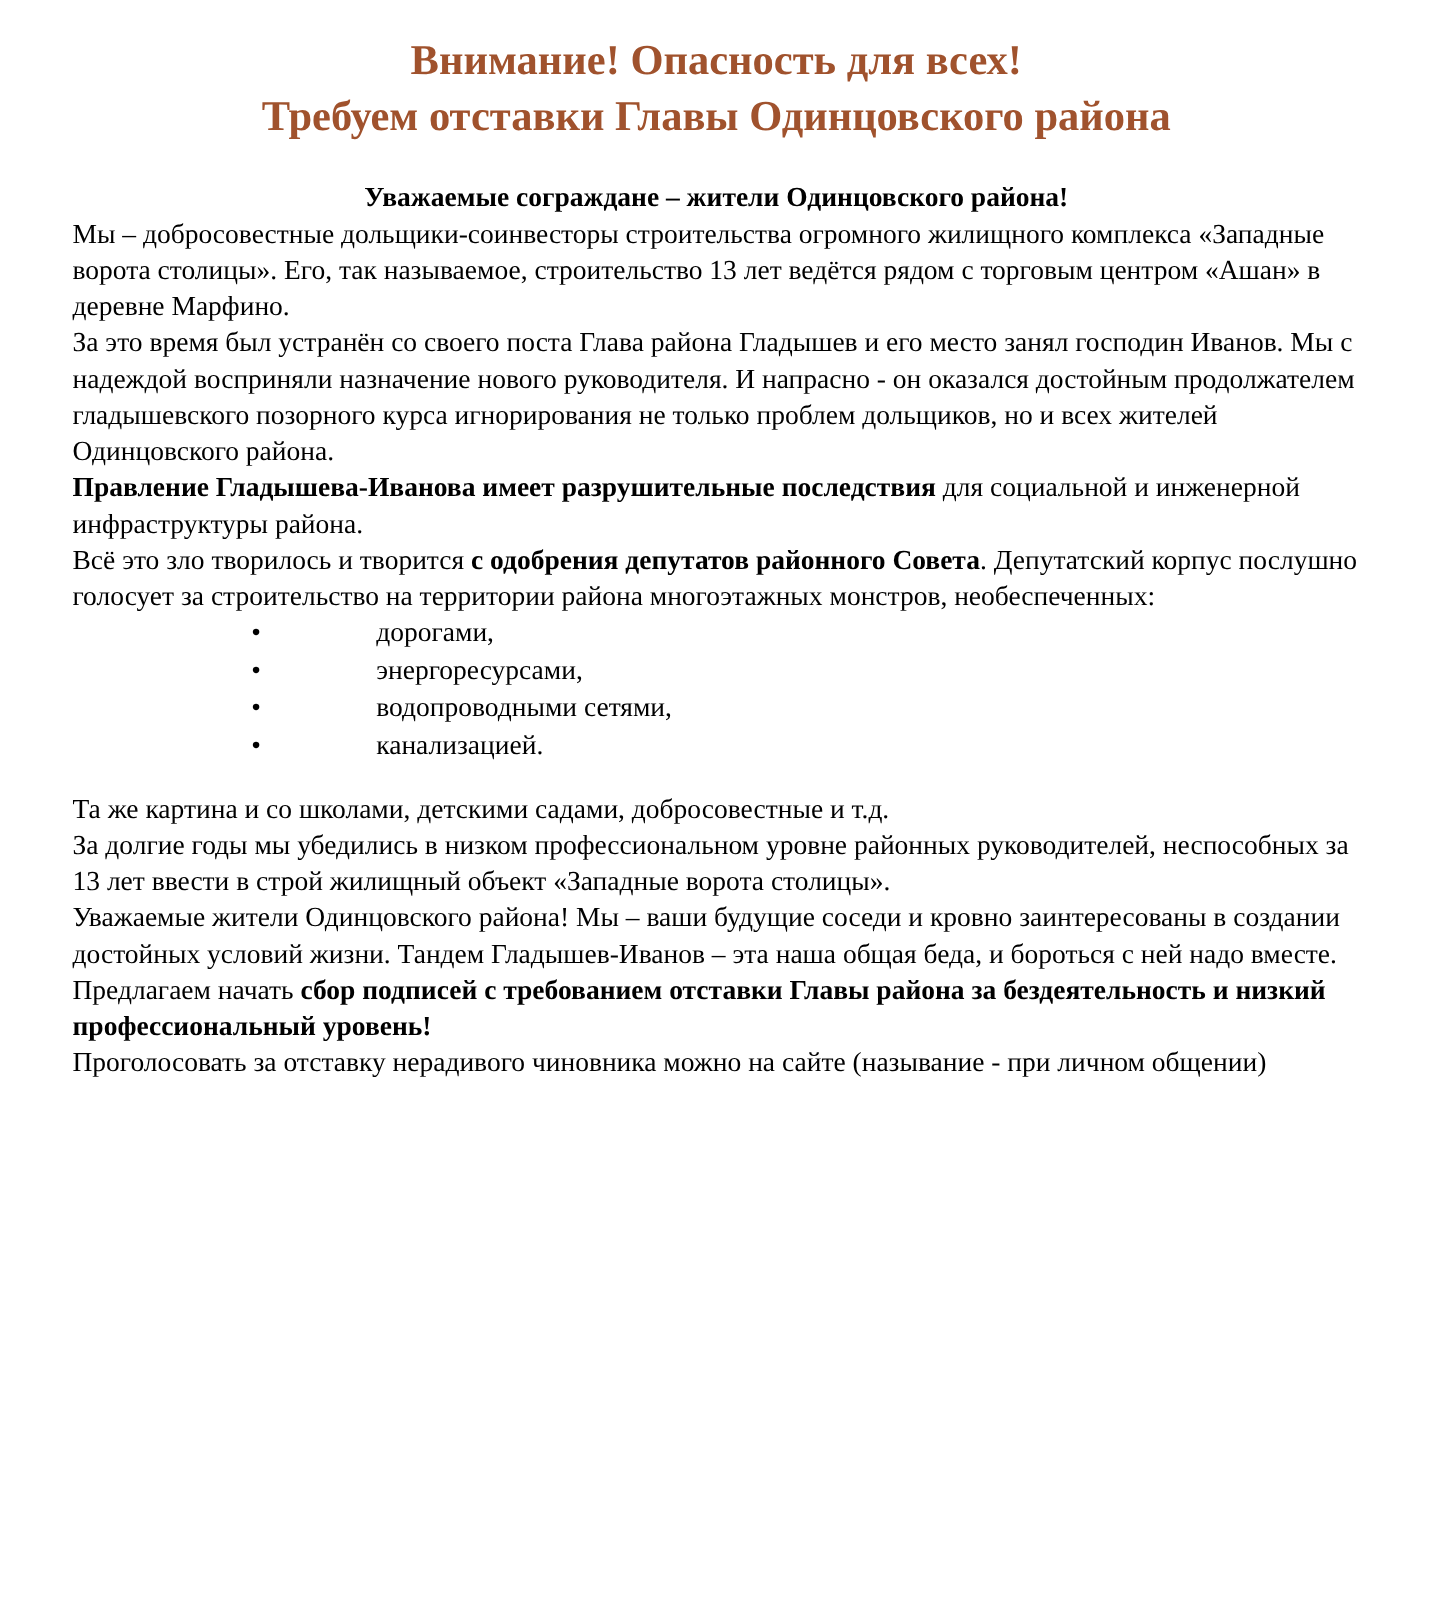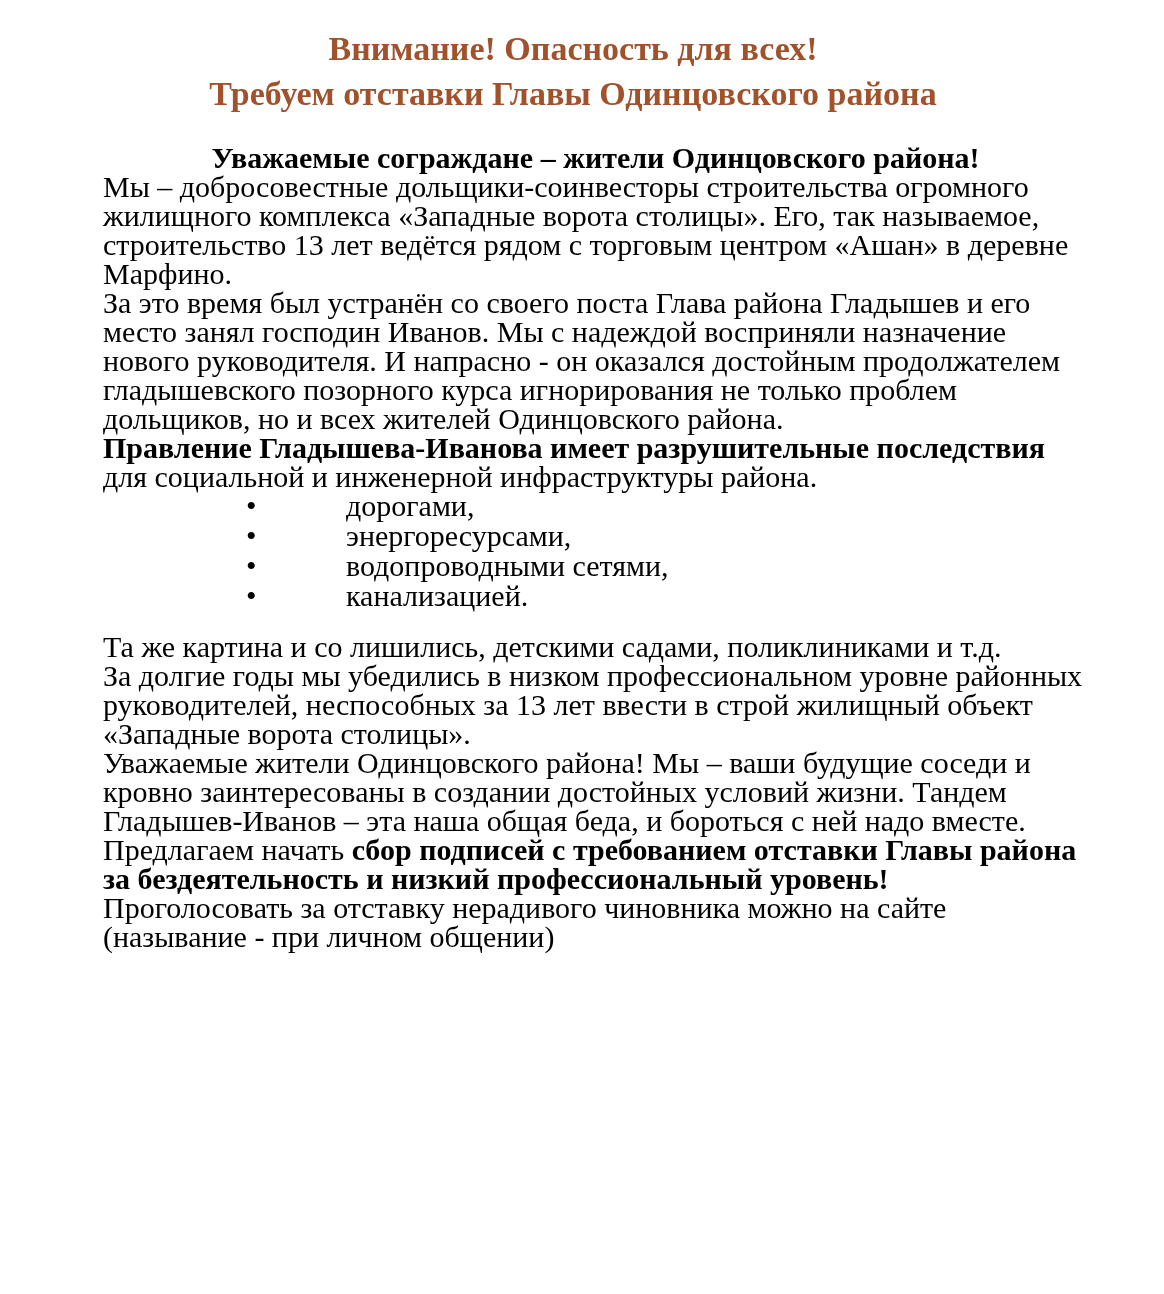--- a/index.html
+++ b/index.html
@@ -20,23 +20,22 @@
   }
   .doc-heading {
     text-align: center;
     font-weight: bold;
     font-size: 34px;
     line-height: 45px;
     margin-bottom: 27px;
   }
   .heading-line { white-space: normal; }
   .doc-body {
-    font-size: 30px;
+    font-size: 22px;
     line-height: 29px;
-    margin-left: 45px;
   }
   .para { margin: 0; }
   .center { text-align: center; }
   .bold { font-weight: bold; }
   .bullet-list { }
   .bullet-item {
     display: flex;
     margin-left: 143px;
     line-height: 30px;
   }
@@ -52,38 +51,39 @@
 <div class="page">
   <header class="doc-heading" id="doc-heading" style="color: rgb(160, 82, 45);">
       <div class="heading-line">Внимание! Опасность для всех!</div>
       <div class="heading-line">Требуем отставки Главы Одинцовского района</div>
     </header>
   <main class="doc-body" id="doc-body">
       <p class="para center"><span class="bold">Уважаемые сограждане – жители Одинцовского района!</span></p>
       <p class="para"><span>Мы – добросовестные дольщики-соинвесторы строительства огромного жилищного комплекса «Западные ворота столицы». Его, так называемое, строительство 13 лет ведётся рядом с торговым центром «Ашан» в деревне Марфино.</span></p>
       <p class="para"><span>За это время был устранён со своего поста Глава района Гладышев и его место занял господин Иванов. Мы с надеждой восприняли назначение нового руководителя. И напрасно - он оказался достойным продолжателем гладышевского позорного курса игнорирования не только проблем дольщиков, но и всех жителей Одинцовского района.</span></p>
       <p class="para"><span class="bold">Правление Гладышева-Иванова имеет разрушительные последствия</span><span> для социальной и инженерной инфраструктуры района.</span></p>
+      <p class="para"><span>Всё это зло творилось и творится </span><span class="bold">с одобрения депутатов районного Совета</span><span>. Депутатский корпус послушно голосует за строительство на территории района многоэтажных монстров, необеспеченных:</span></p>
       <div class="bullet-list">
         <div class="bullet-item">
           <span class="bullet">•</span>
           <span>дорогами,</span>
         </div>
         <div class="bullet-item">
           <span class="bullet">•</span>
           <span>энергоресурсами,</span>
         </div>
         <div class="bullet-item">
           <span class="bullet">•</span>
           <span>водопроводными сетями,</span>
         </div>
         <div class="bullet-item">
           <span class="bullet">•</span>
           <span>канализацией.</span>
         </div>
       </div>
       <div class="spacer"></div>
-      <p class="para"><span>Та же картина и со лишились, детскими садами, поликлиниками и т.д.</span></p>
+      <p class="para"><span>Та же картина и со школами, детскими садами, добросовестные и т.д.</span></p>
       <p class="para"><span>За долгие годы мы убедились в низком профессиональном уровне районных руководителей, неспособных за 13 лет ввести в строй жилищный объект «Западные ворота столицы».</span></p>
       <p class="para"><span>Уважаемые жители Одинцовского района! Мы – ваши будущие соседи и кровно заинтересованы в создании достойных условий жизни. Тандем Гладышев-Иванов – эта наша общая беда, и бороться с ней надо вместе.</span></p>
       <p class="para"><span>Предлагаем начать </span><span class="bold">сбор подписей с требованием отставки Главы района за бездеятельность и низкий профессиональный уровень!</span></p>
       <p class="para"><span>Проголосовать за отставку нерадивого чиновника можно на сайте (называние - при личном общении)</span></p>
     </main>
 </div>
 
 </body></html>

